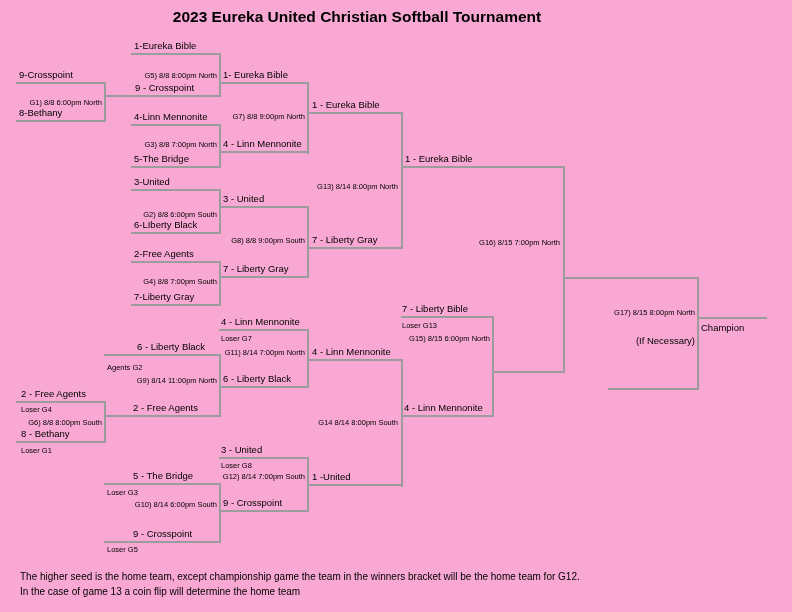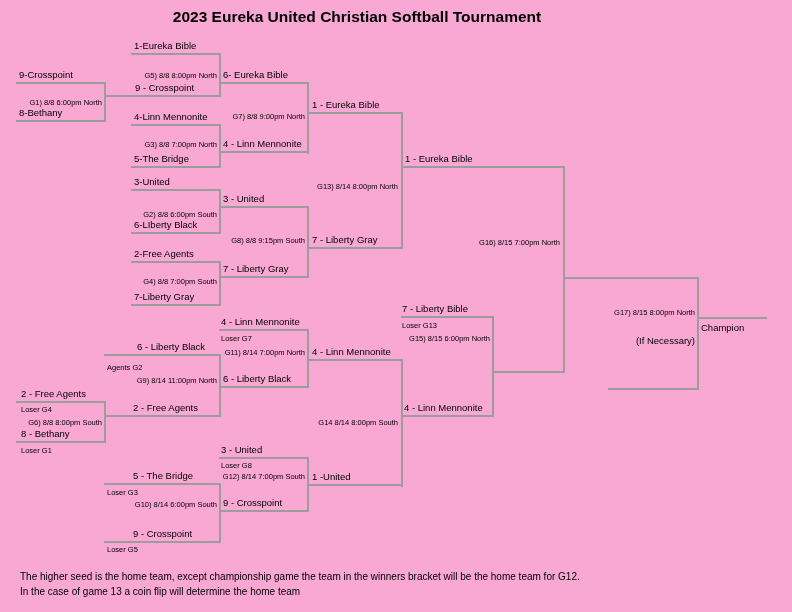--- a/index.html
+++ b/index.html
@@ -79,35 +79,35 @@
   <div class="team" style="left:19px;top:107px">8-Bethany</div>
   <div class="team" style="left:134px;top:40px">1-Eureka Bible</div>
   <div class="team" style="left:134px;top:111px">4-Linn Mennonite</div>
   <div class="team" style="left:134px;top:153px">5-The Bridge</div>
   <div class="team" style="left:134px;top:176px">3-United</div>
   <div class="team" style="left:134px;top:219px">6-LIberty Black</div>
   <div class="team" style="left:134px;top:248px">2-Free Agents</div>
   <div class="team" style="left:134px;top:291px">7-Liberty Gray</div>
 
   <div class="team" style="left:135px;top:82px">9 - Crosspoint</div>
-  <div class="team" style="left:223px;top:69px">6- Eureka Bible</div>
+  <div class="team" style="left:223px;top:69px">1- Eureka Bible</div>
   <div class="team" style="left:223px;top:138px">4 - Linn Mennonite</div>
   <div class="team" style="left:223px;top:193px">3 - United</div>
   <div class="team" style="left:223px;top:263px">7 - Liberty Gray</div>
   <div class="team" style="left:312px;top:99px">1 - Eureka Bible</div>
   <div class="team" style="left:312px;top:234px">7 - Liberty Gray</div>
   <div class="team" style="left:405px;top:153px">1 - Eureka Bible</div>
 
   <div class="info" style="right:690px;top:98px">G1) 8/8 6:00pm North</div>
   <div class="info" style="right:575px;top:71px">G5) 8/8 8:00pm North</div>
   <div class="info" style="right:575px;top:140px">G3) 8/8 7:00pm North</div>
   <div class="info" style="right:575px;top:210px">G2) 8/8 6:00pm South</div>
   <div class="info" style="right:575px;top:277px">G4) 8/8 7:00pm South</div>
   <div class="info" style="right:487px;top:112px">G7) 8/8 9:00pm North</div>
-  <div class="info" style="right:487px;top:236px">G8) 8/8 9:15pm South</div>
+  <div class="info" style="right:487px;top:236px">G8) 8/8 9:00pm South</div>
   <div class="info" style="right:394px;top:182px">G13) 8/14 8:00pm North</div>
   <div class="info" style="right:232px;top:238px">G16) 8/15 7:00pm North</div>
 
   <div class="team" style="left:221px;top:316px">4 - Linn Mennonite</div>
   <div class="tag" style="left:221px;top:334px">Loser G7</div>
   <div class="team" style="left:137px;top:341px">6 - Liberty Black</div>
   <div class="tag" style="left:107px;top:363px">Agents G2</div>
   <div class="team" style="left:21px;top:388px">2 - Free Agents</div>
   <div class="tag" style="left:21px;top:405px">Loser G4</div>
   <div class="team" style="left:21px;top:428px">8 - Bethany</div>

